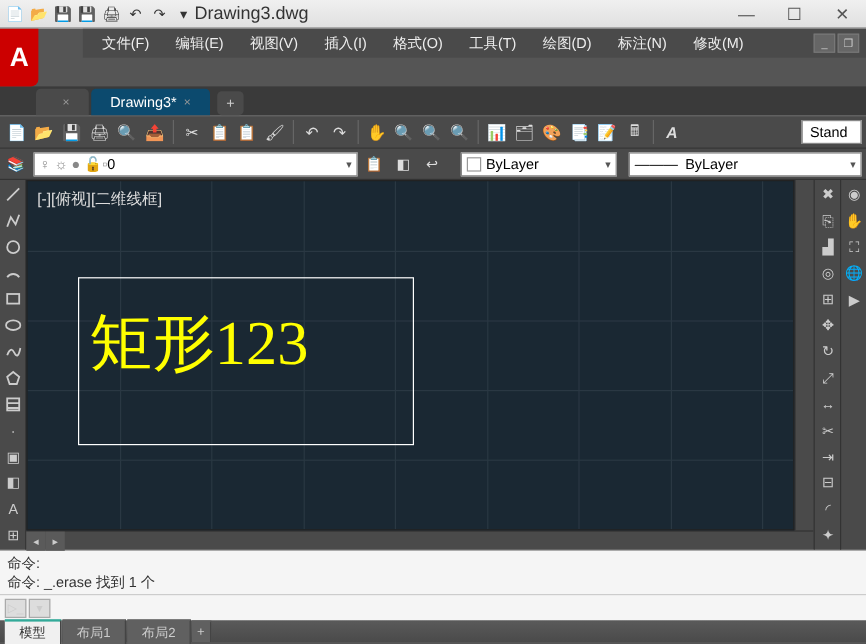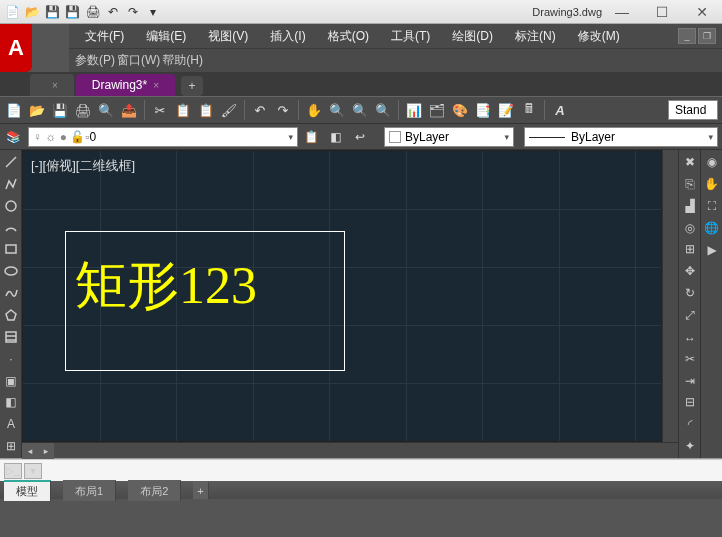--- a/index.html
+++ b/index.html
@@ -1,36 +1,36 @@
 <!DOCTYPE html>
 <html><head>
 <meta charset="utf-8">
 <style>
 * { margin: 0; padding: 0; box-sizing: border-box; font-family: "Microsoft YaHei", SimSun, sans-serif; }
 body { width: 722px; height: 537px; background: #555; overflow: hidden; font-size: 12px; color: #ccc; }
 
 .titlebar { height: 24px; background: linear-gradient(#f0f0f0,#e0e0e0); display: flex; align-items: center; border-bottom: 1px solid #aaa; }
 .titlebar .qat { display: flex; gap: 2px; padding-left: 4px; }
 .titlebar .qat .qbtn { width: 18px; height: 18px; display: flex; align-items: center; justify-content: center; color: #333; font-size: 12px; }
-.titlebar .title { flex: 1; text-align: right; color: #333; font-size: 11px; }
+.titlebar .title { flex: 1; text-align: left; color: #333; font-size: 15px; }
 .win-btns { display: flex; }
 .win-btns div { width: 40px; height: 24px; display: flex; align-items: center; justify-content: center; color: #555; font-size: 14px; }
 
 .logo-row { display: flex; }
 .logo { width: 32px; height: 48px; background: #c00; display: flex; align-items: center; justify-content: center; color: #fff; font-size: 22px; font-weight: bold; border-bottom-right-radius: 6px; }
 .menustack { flex: 1; margin-left: 37px; }
 .menubar { height: 24px; background: #4a4a4a; display: flex; align-items: center; padding-left: 6px; gap: 2px; }
 .menubar .mitem { color: #eee; padding: 3px 10px; font-size: 12px; }
 .menubar2 { height: 24px; background: #4a4a4a; display: flex; align-items: center; padding-left: 6px; gap: 2px; border-top: 1px solid #3a3a3a; }
 .doc-min { margin-left: auto; display: flex; gap: 2px; padding-right: 6px; }
 .doc-min div { width: 18px; height: 16px; background: #666; color: #ccc; display: flex; align-items: center; justify-content: center; font-size: 9px; border: 1px solid #777; }
 
 .tabrow { height: 24px; background: #3a3a3a; display: flex; align-items: flex-end; padding-left: 30px; gap: 2px; }
 .tab { height: 22px; padding: 0 16px; background: #4a4a4a; color: #bbb; display: flex; align-items: center; font-size: 12px; border-radius: 4px 4px 0 0; position: relative; }
-.tab.active { background: #701a75; color: #fff; }
+.tab.active { background: #0c4a6e; color: #fff; }
 .tab .close { margin-left: 6px; font-size: 10px; color: #999; }
 .newtab { width: 22px; height: 20px; background: #4a4a4a; color: #ccc; display: flex; align-items: center; justify-content: center; border-radius: 4px; margin-left: 4px; }
 
 .toolbar { height: 28px; background: #4a4a4a; border-top: 1px solid #666; border-bottom: 1px solid #333; display: flex; align-items: center; padding: 0 4px; gap: 3px; overflow: hidden; }
 .toolbar .tbtn { width: 20px; height: 20px; display: flex; align-items: center; justify-content: center; color: #ddd; font-size: 13px; }
 .toolbar .sep { width: 1px; height: 20px; background: #666; margin: 0 2px; }
 .stylebox { margin-left: auto; background: #fff; color: #000; padding: 2px 6px; font-size: 12px; border: 1px solid #888; width: 50px; }
 
 .layerbar { height: 26px; background: #4a4a4a; border-bottom: 1px solid #333; display: flex; align-items: center; padding: 0 4px; gap: 4px; }
 .layerbar .tbtn { width: 20px; height: 20px; display: flex; align-items: center; justify-content: center; color: #ddd; }
@@ -59,21 +59,21 @@
 
 .rtool { width: 22px; background: #4a4a4a; display: flex; flex-direction: column; gap: 2px; padding: 2px 1px; border-left: 1px solid #333; }
 .rtool2 { width: 22px; background: #4a4a4a; display: flex; flex-direction: column; gap: 2px; padding: 2px 1px; border-left: 1px solid #333; }
 
 .cmdarea { background: #f5f5f5; border-top: 1px solid #999; }
 .cmdhist { padding: 2px 6px; color: #333; font-size: 12px; line-height: 16px; font-family: SimSun, monospace; }
 .cmdline { display: flex; align-items: center; height: 22px; background: #f5f5f5; border-top: 1px solid #ccc; padding: 0 4px; }
 .cmdline .prompt { width: 18px; height: 16px; background: #ddd; border: 1px solid #aaa; display: flex; align-items: center; justify-content: center; font-size: 10px; margin-right: 2px; }
 .cmdline input { flex: 1; border: none; background: transparent; font-size: 12px; color: #333; outline: none; font-family: SimSun; }
 
-.statusbar { height: 18px; background: linear-gradient(#5a5a5a,#4a4a4a); display: flex; align-items: center; padding: 0 4px; font-size: 11px; color: #ccc; gap: 12px; }
+.statusbar { height: 18px; background: linear-gradient(#5a5a5a,#4a4a4a); display: flex; align-items: center; padding: 0 4px; font-size: 11px; color: #ccc; gap: 1px; }
 .statusbar .stab { padding: 2px 12px; background: #606060; border-right: 1px solid #444; border-top: 2px solid transparent; }
 .statusbar .stab.active { background: #f0f0f0; color: #333; border-top: 2px solid #3a9; }
 
 svg { width: 14px; height: 14px; stroke: currentColor; fill: none; stroke-width: 1.5; }
 </style>
 </head>
 <body>
 
 <div class="titlebar">
   <div class="qat">
@@ -105,25 +105,20 @@
       <div class="mitem">格式(O)</div>
       <div class="mitem">工具(T)</div>
       <div class="mitem">绘图(D)</div>
       <div class="mitem">标注(N)</div>
       <div class="mitem">修改(M)</div>
       <div class="doc-min">
         <div>_</div>
         <div>❐</div>
       </div>
     </div>
-    <div class="menubar2">
-      <div class="mitem">参数(P)</div>
-      <div class="mitem">窗口(W)</div>
-      <div class="mitem">帮助(H)</div>
-    </div>
   </div>
 </div>
 
 <div class="tabrow">
   <div class="tab">
     <span class="close">×</span>
   </div>
   <div class="tab active">
     <span>Drawing3*</span>
     <span class="close">×</span>
@@ -292,20 +287,24 @@
   <div class="rtool2">
     <div>◉</div>
     <div>✋</div>
     <div>⛶</div>
     <div>🌐</div>
     <div>▶</div>
   </div>
 </div>
 
 <div class="cmdarea">
+  <div class="cmdhist">
+    <div>命令:</div>
+    <div>命令: _.erase 找到 1 个</div>
+  </div>
   <div class="cmdline">
     <div class="prompt">▷_</div>
     <div class="prompt">▾</div>
     <input type="text" placeholder="" style="">
   </div>
 </div>
 
 <div class="statusbar">
   <div class="stab active">模型</div>
   <div class="stab">布局1</div>

